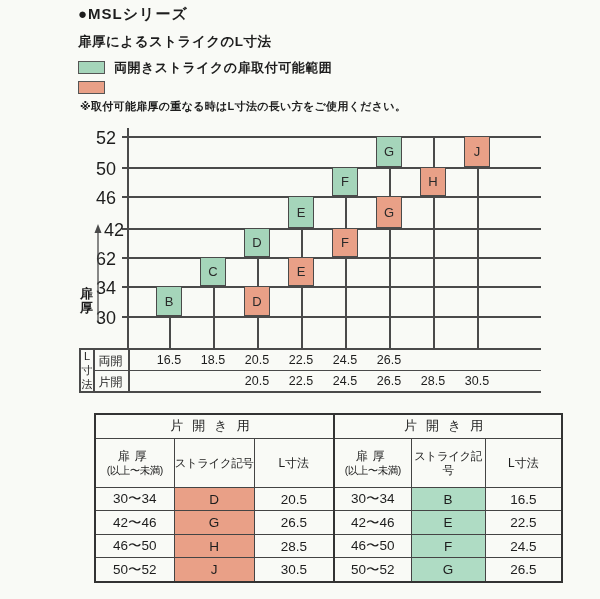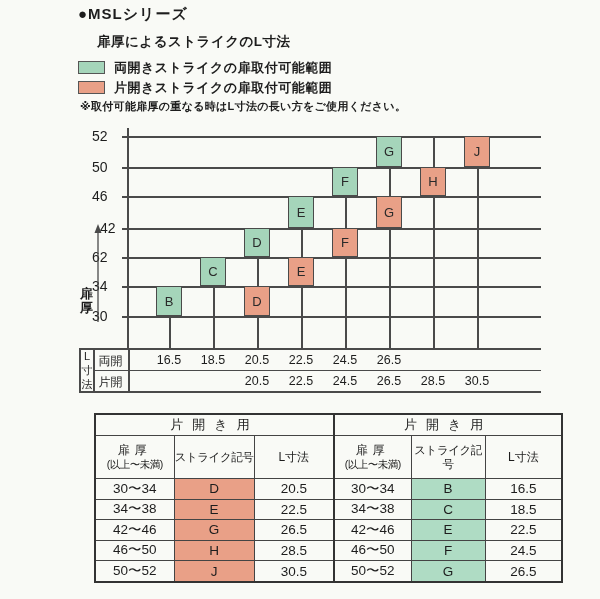--- a/index.html
+++ b/index.html
@@ -2,25 +2,25 @@
 <html><head>
 <meta charset="utf-8">
 <style>
   html,body{margin:0;padding:0;}
   body{background:#e8e8e6;font-family:"Liberation Sans","DejaVu Sans",sans-serif;}
   #page{position:relative;width:600px;height:599px;background:#f9faf6;overflow:hidden;color:#1d1d1d;}
   .abs{position:absolute;}
   .hline{position:absolute;height:1.5px;background:#4a4a4a;}
   .vline{position:absolute;width:1.5px;background:#4a4a4a;}
   .title{font-size:15px;font-weight:bold;letter-spacing:1px;}
-  .subtitle{font-size:13.5px;font-weight:bold;letter-spacing:0.5px;margin-left:19px;}
+  .subtitle{font-size:13.5px;font-weight:bold;letter-spacing:0.5px;}
   .legend-swatch{position:absolute;width:27px;height:13px;border:1px solid #555;box-sizing:border-box;}
   .legend-label{position:absolute;font-size:13px;font-weight:bold;letter-spacing:0.5px;}
   .note{font-size:11px;font-weight:bold;letter-spacing:0.3px;}
-  .ytick{position:absolute;width:28px;text-align:left;font-size:14px;}
+  .ytick{position:absolute;width:28px;text-align:center;font-size:18px;}
   .sbox{position:absolute;width:26px;box-sizing:border-box;border:1.5px solid #4a4a4a;
         display:flex;align-items:center;justify-content:center;font-size:13px;color:#2a2a2a;}
   .green{background:#a5d5ba;}
   .orange{background:#e9a087;}
   .vtext{writing-mode:horizontal-tb;word-break:break-all;line-height:14px;text-align:center;}
   .ldim-val{position:absolute;width:40px;text-align:center;font-size:12.5px;}
   .rowlab{position:absolute;width:35px;text-align:center;font-size:12px;}
   table.spec{position:absolute;left:74px;top:413px;width:467px;height:170px;
              border-collapse:collapse;table-layout:fixed;font-size:13.5px;margin-left:20px;}
   table.spec th,table.spec td{border:1px solid #444;text-align:center;vertical-align:middle;
@@ -42,21 +42,20 @@
 <div id="page">
 
   <div class="abs title" style="left:78px;top:5px;">
     <span>●</span><span>MSLシリーズ</span>
   </div>
   <div class="abs subtitle" style="left:78px;top:33px;">扉厚によるストライクのL寸法</div>
 
   <div class="legend-swatch green" style="left:78px;top:61px;"></div>
   <div class="legend-label" style="left:114px;top:59px;">両開きストライクの扉取付可能範囲</div>
   <div class="legend-swatch orange" style="left:78px;top:81px;"></div>
-  <div class="legend-label" style="left:114px;top:79px;">片開きストライクの扉取付可能範囲</div>
   <div class="abs note" style="left:80px;top:99px;">※取付可能扉厚の重なる時はL寸法の長い方をご使用ください。</div>
 
   <div class="vline" style="left:127px;top:128px;height:220px;"></div>
 
   <div class="hline" style="left:122px;top:136px;width:419px;"></div>
   <div class="hline" style="left:122px;top:167px;width:419px;"></div>
   <div class="hline" style="left:122px;top:196px;width:419px;"></div>
   <div class="hline" style="left:122px;top:228px;width:419px;"></div>
   <div class="hline" style="left:122px;top:257px;width:419px;"></div>
   <div class="hline" style="left:122px;top:286px;width:419px;"></div>
@@ -153,28 +152,20 @@
     </tr>
     <tr>
       <td>30〜34</td>
       <td class="cell-orange">D</td>
       <td>20.5</td>
       <td class="centerline">30〜34</td>
       <td class="cell-green">B</td>
       <td>16.5</td>
     </tr>
     <tr>
-      <td>34〜38</td>
-      <td class="cell-orange">E</td>
-      <td>22.5</td>
-      <td class="centerline">34〜38</td>
-      <td class="cell-green">C</td>
-      <td>18.5</td>
-    </tr>
-    <tr>
       <td>42〜46</td>
       <td class="cell-orange">G</td>
       <td>26.5</td>
       <td class="centerline">42〜46</td>
       <td class="cell-green">E</td>
       <td>22.5</td>
     </tr>
     <tr>
       <td>46〜50</td>
       <td class="cell-orange">H</td>

